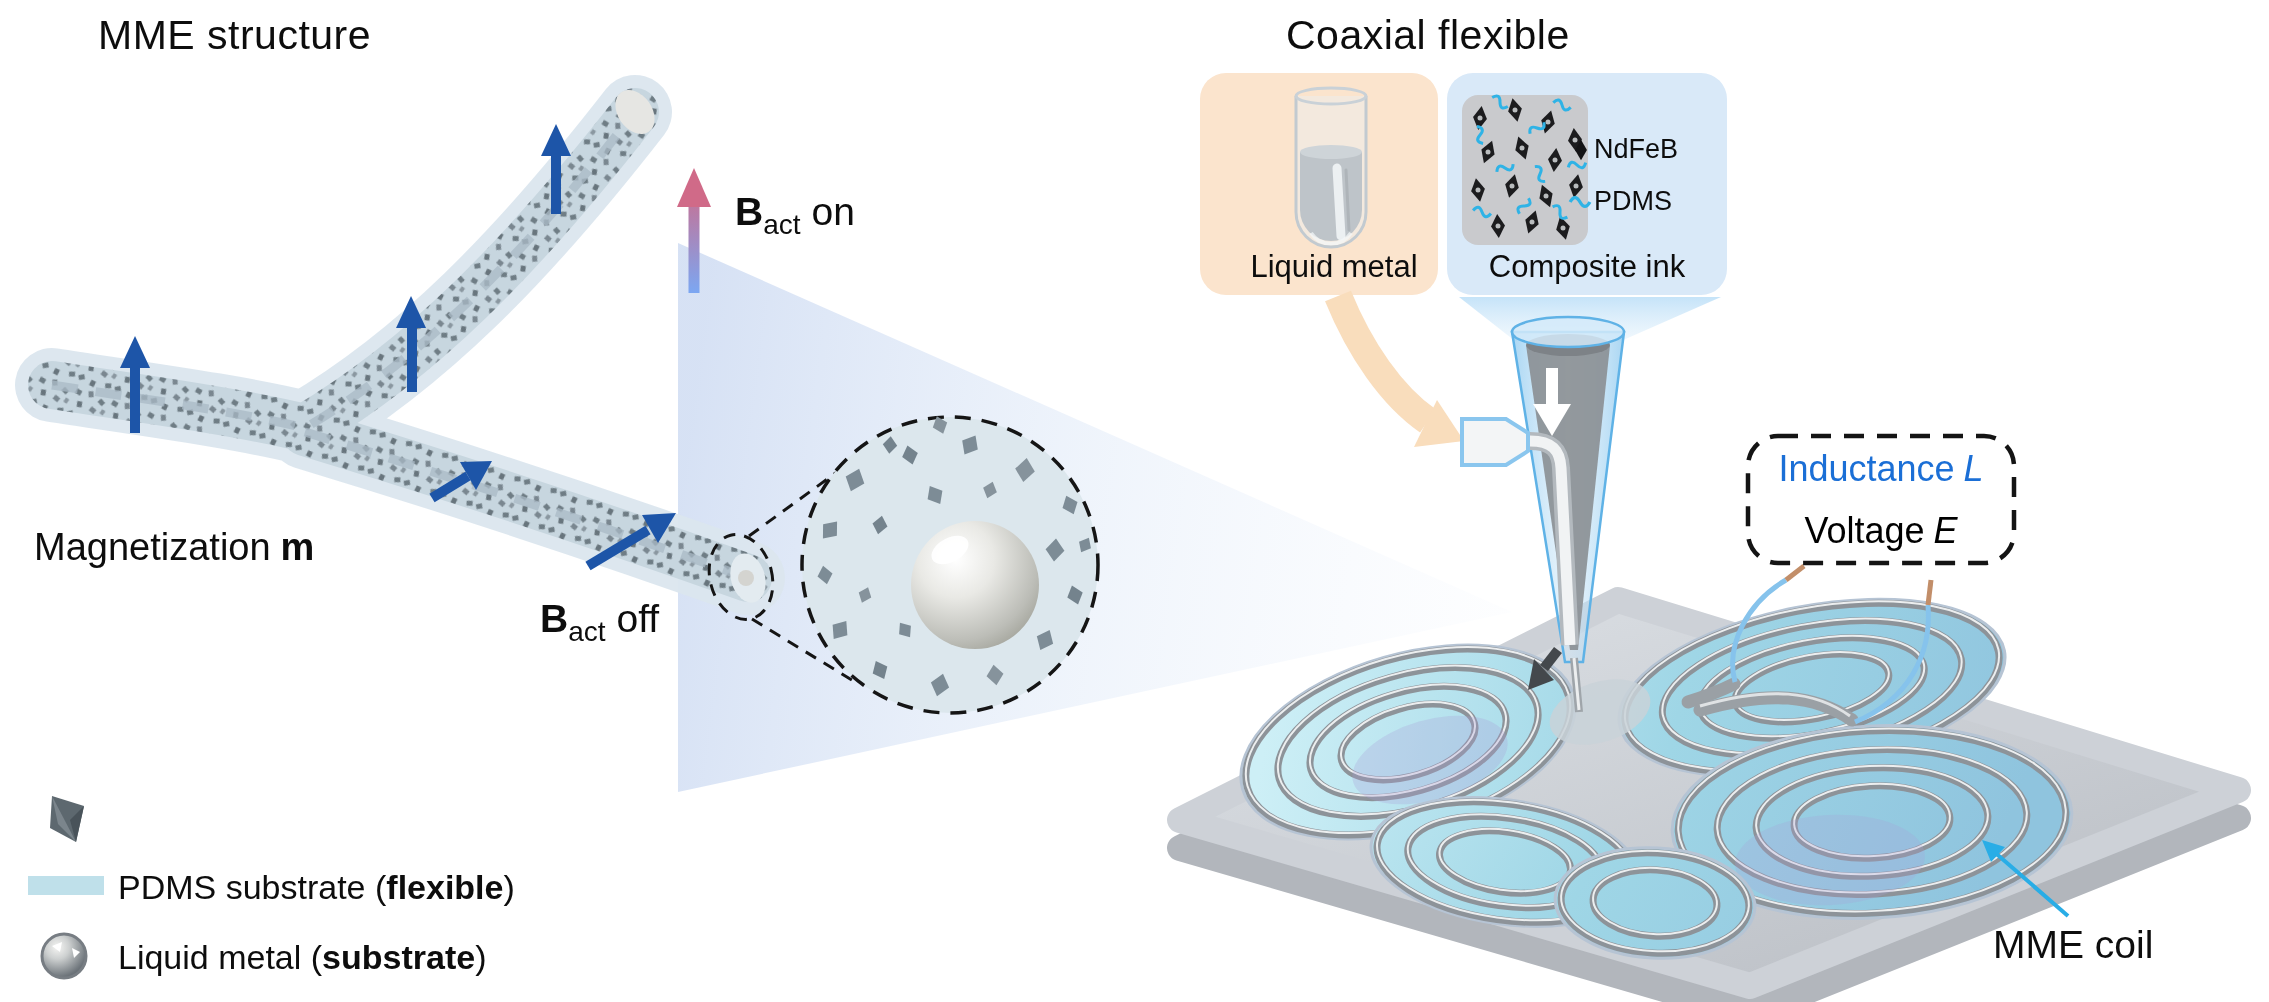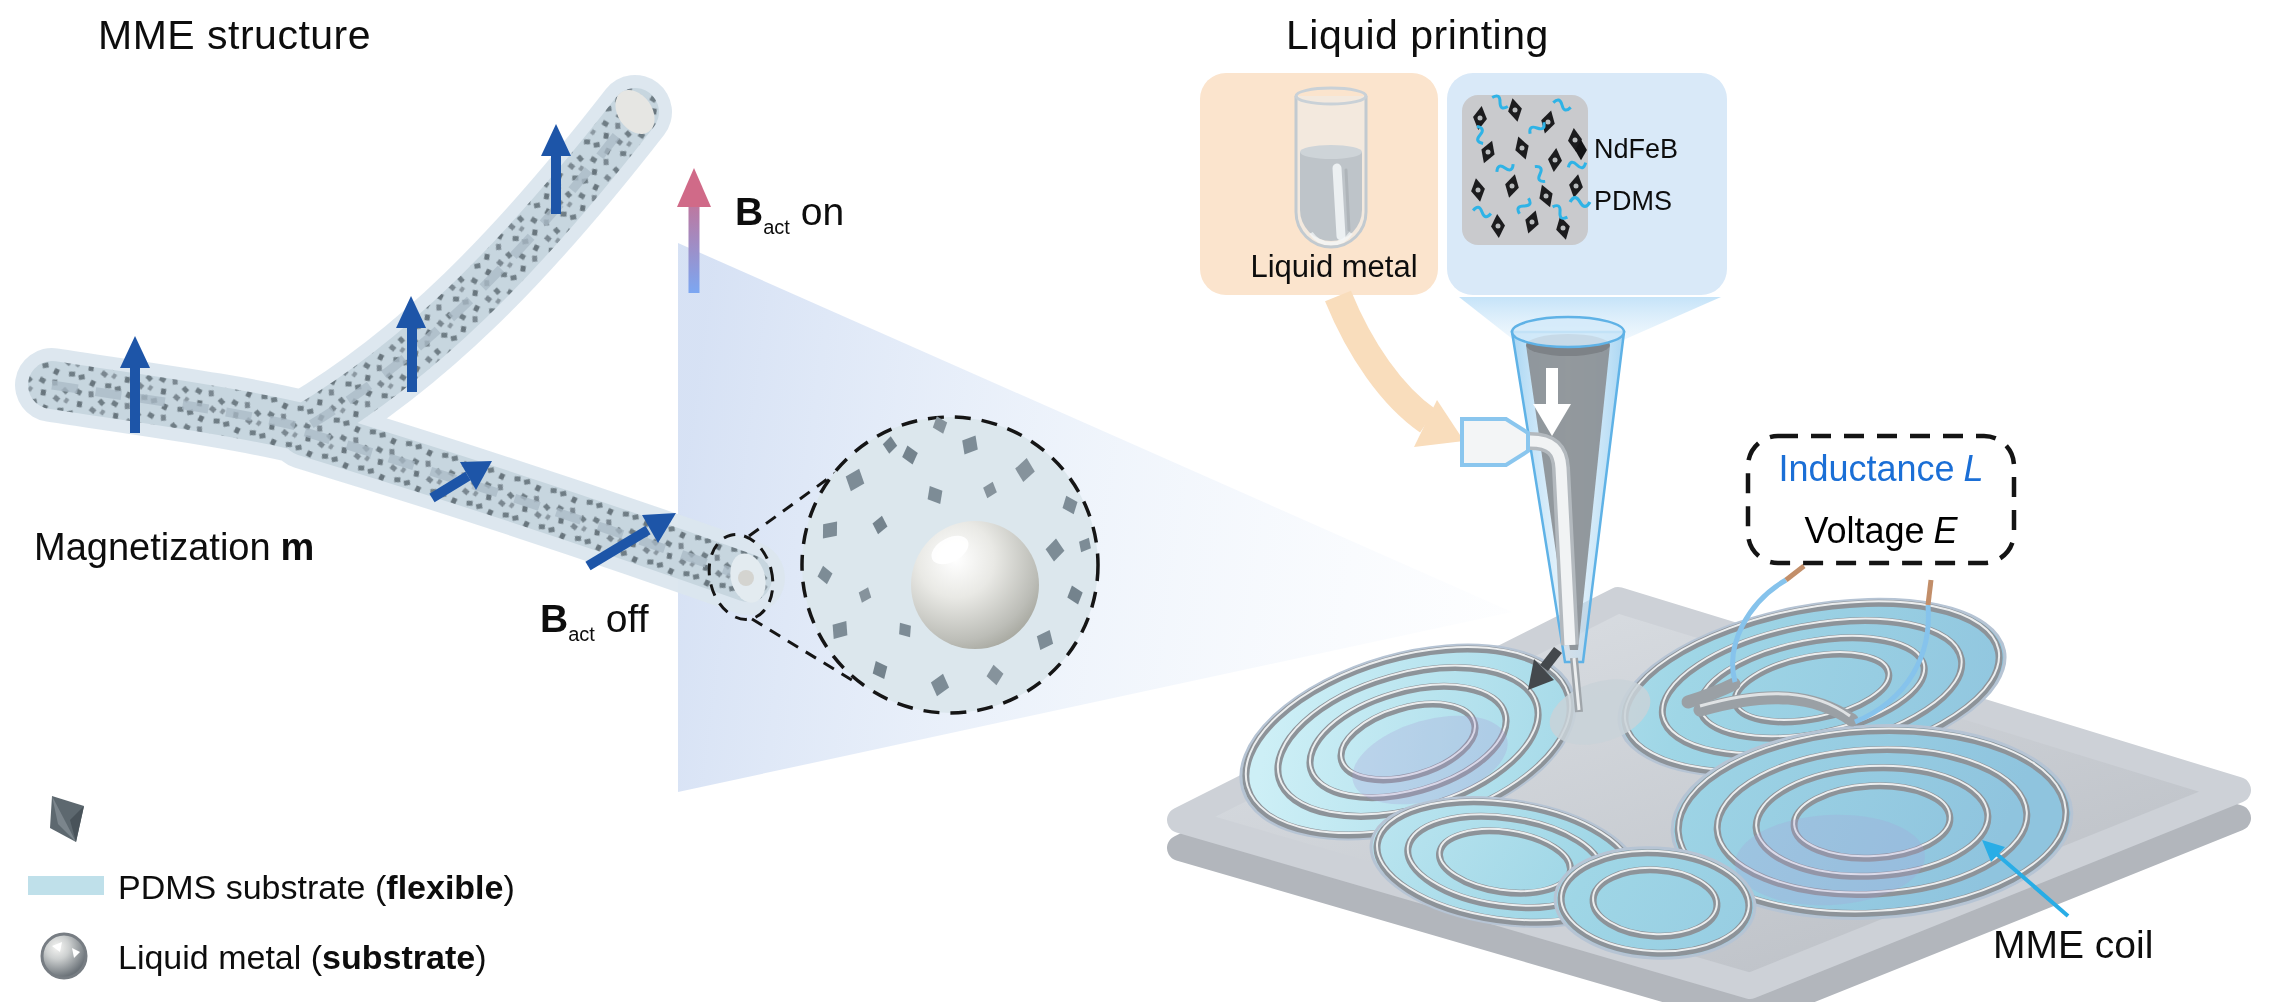--- a/index.html
+++ b/index.html
@@ -3,21 +3,21 @@
 <meta charset="utf-8">
 <style>
   html,body{margin:0;padding:0;background:#ffffff;}
   body{font-family:"Liberation Sans", sans-serif;color:#0d0d0d;}
   .stage{position:relative;width:2269px;height:1002px;overflow:hidden;background:#ffffff;}
   svg.art{position:absolute;left:0;top:0;}
   .abs{position:absolute;white-space:nowrap;}
   .title{font-size:41px;letter-spacing:0.5px;}
   .phys{font-size:39px;}
   .phys .bsym{font-weight:bold;}
-  .phys .sub{font-size:20px;position:relative;top:9px;margin-top:12px;}
+  .phys .sub{font-size:28px;position:relative;top:9px;margin-top:12px;}
   .phys .state{margin-left:11px;text-align:center;}
   .maglabel{font-size:38px;}
   .maglabel .msym{font-weight:bold;margin-left:10px;}
   .legend-row{font-size:34px;left:118px;}
   .panel-label{font-size:31px;text-align:center;}
   .ink-leg{font-size:27px;}
   .mbox{left:1748px;top:436px;width:266px;height:127px;display:flex;flex-direction:column;
         align-items:center;justify-content:center;gap:18px;}
   .mline{font-size:36px;line-height:1.2;}
   .mline i{margin-left:9px;}
@@ -335,21 +335,21 @@
       <polygon points="52,946 62,942 60,952" fill="#ffffff"></polygon>
       <polygon points="72,948 80,952 74,958" fill="#ffffff"></polygon>
     </g>
   </g>
 
   <rect x="1748" y="436" width="266" height="127" rx="30" fill="#ffffff" stroke="#141414" stroke-width="4.5" stroke-dasharray="20 13"></rect>
 </svg>
 
 <div class="abs title" style="left:98px; top:12px;">MME structure</div>
 
-<div class="abs title" style="left:1286px; top:12px;">Liquid printing</div>
+<div class="abs title" style="left:1286px; top:12px;">Coaxial flexible</div>
 
 <div class="abs phys" style="left:735px; top:190px;">
   <span class="bsym">B</span><span class="sub">act</span><span class="state">on</span>
 </div>
 
 <div class="abs phys" style="left:540px; top:597px;">
   <span class="bsym">B</span><span class="sub">act</span><span class="state">off</span>
 </div>
 
 <div class="abs maglabel" style="left:34px; top:526px;">
@@ -358,20 +358,21 @@
 
 <div class="abs legend-row" style="top:868px;">
   <span>PDMS substrate (</span><b>flexible</b><span>)</span>
 </div>
 <div class="abs legend-row" style="top:938px;">
   <span>Liquid metal (</span><b>substrate</b><span>)</span>
 </div>
 
 <div class="abs panel-label" style="left:1200px; top:249px; width:268px;">Liquid metal</div>
 
+<div class="abs panel-label" style="left:1447px; top:249px; width:280px;">Composite ink</div>
 
 <div class="abs ink-leg" style="left:1594px; top:134px;">NdFeB</div>
 <div class="abs ink-leg" style="left:1594px; top:186px;">PDMS</div>
 
 <div class="abs mbox">
   <div class="mline blue">
     <span>Inductance</span><i>L</i>
   </div>
   <div class="mline red">
     <span>Voltage</span><i>E</i>

